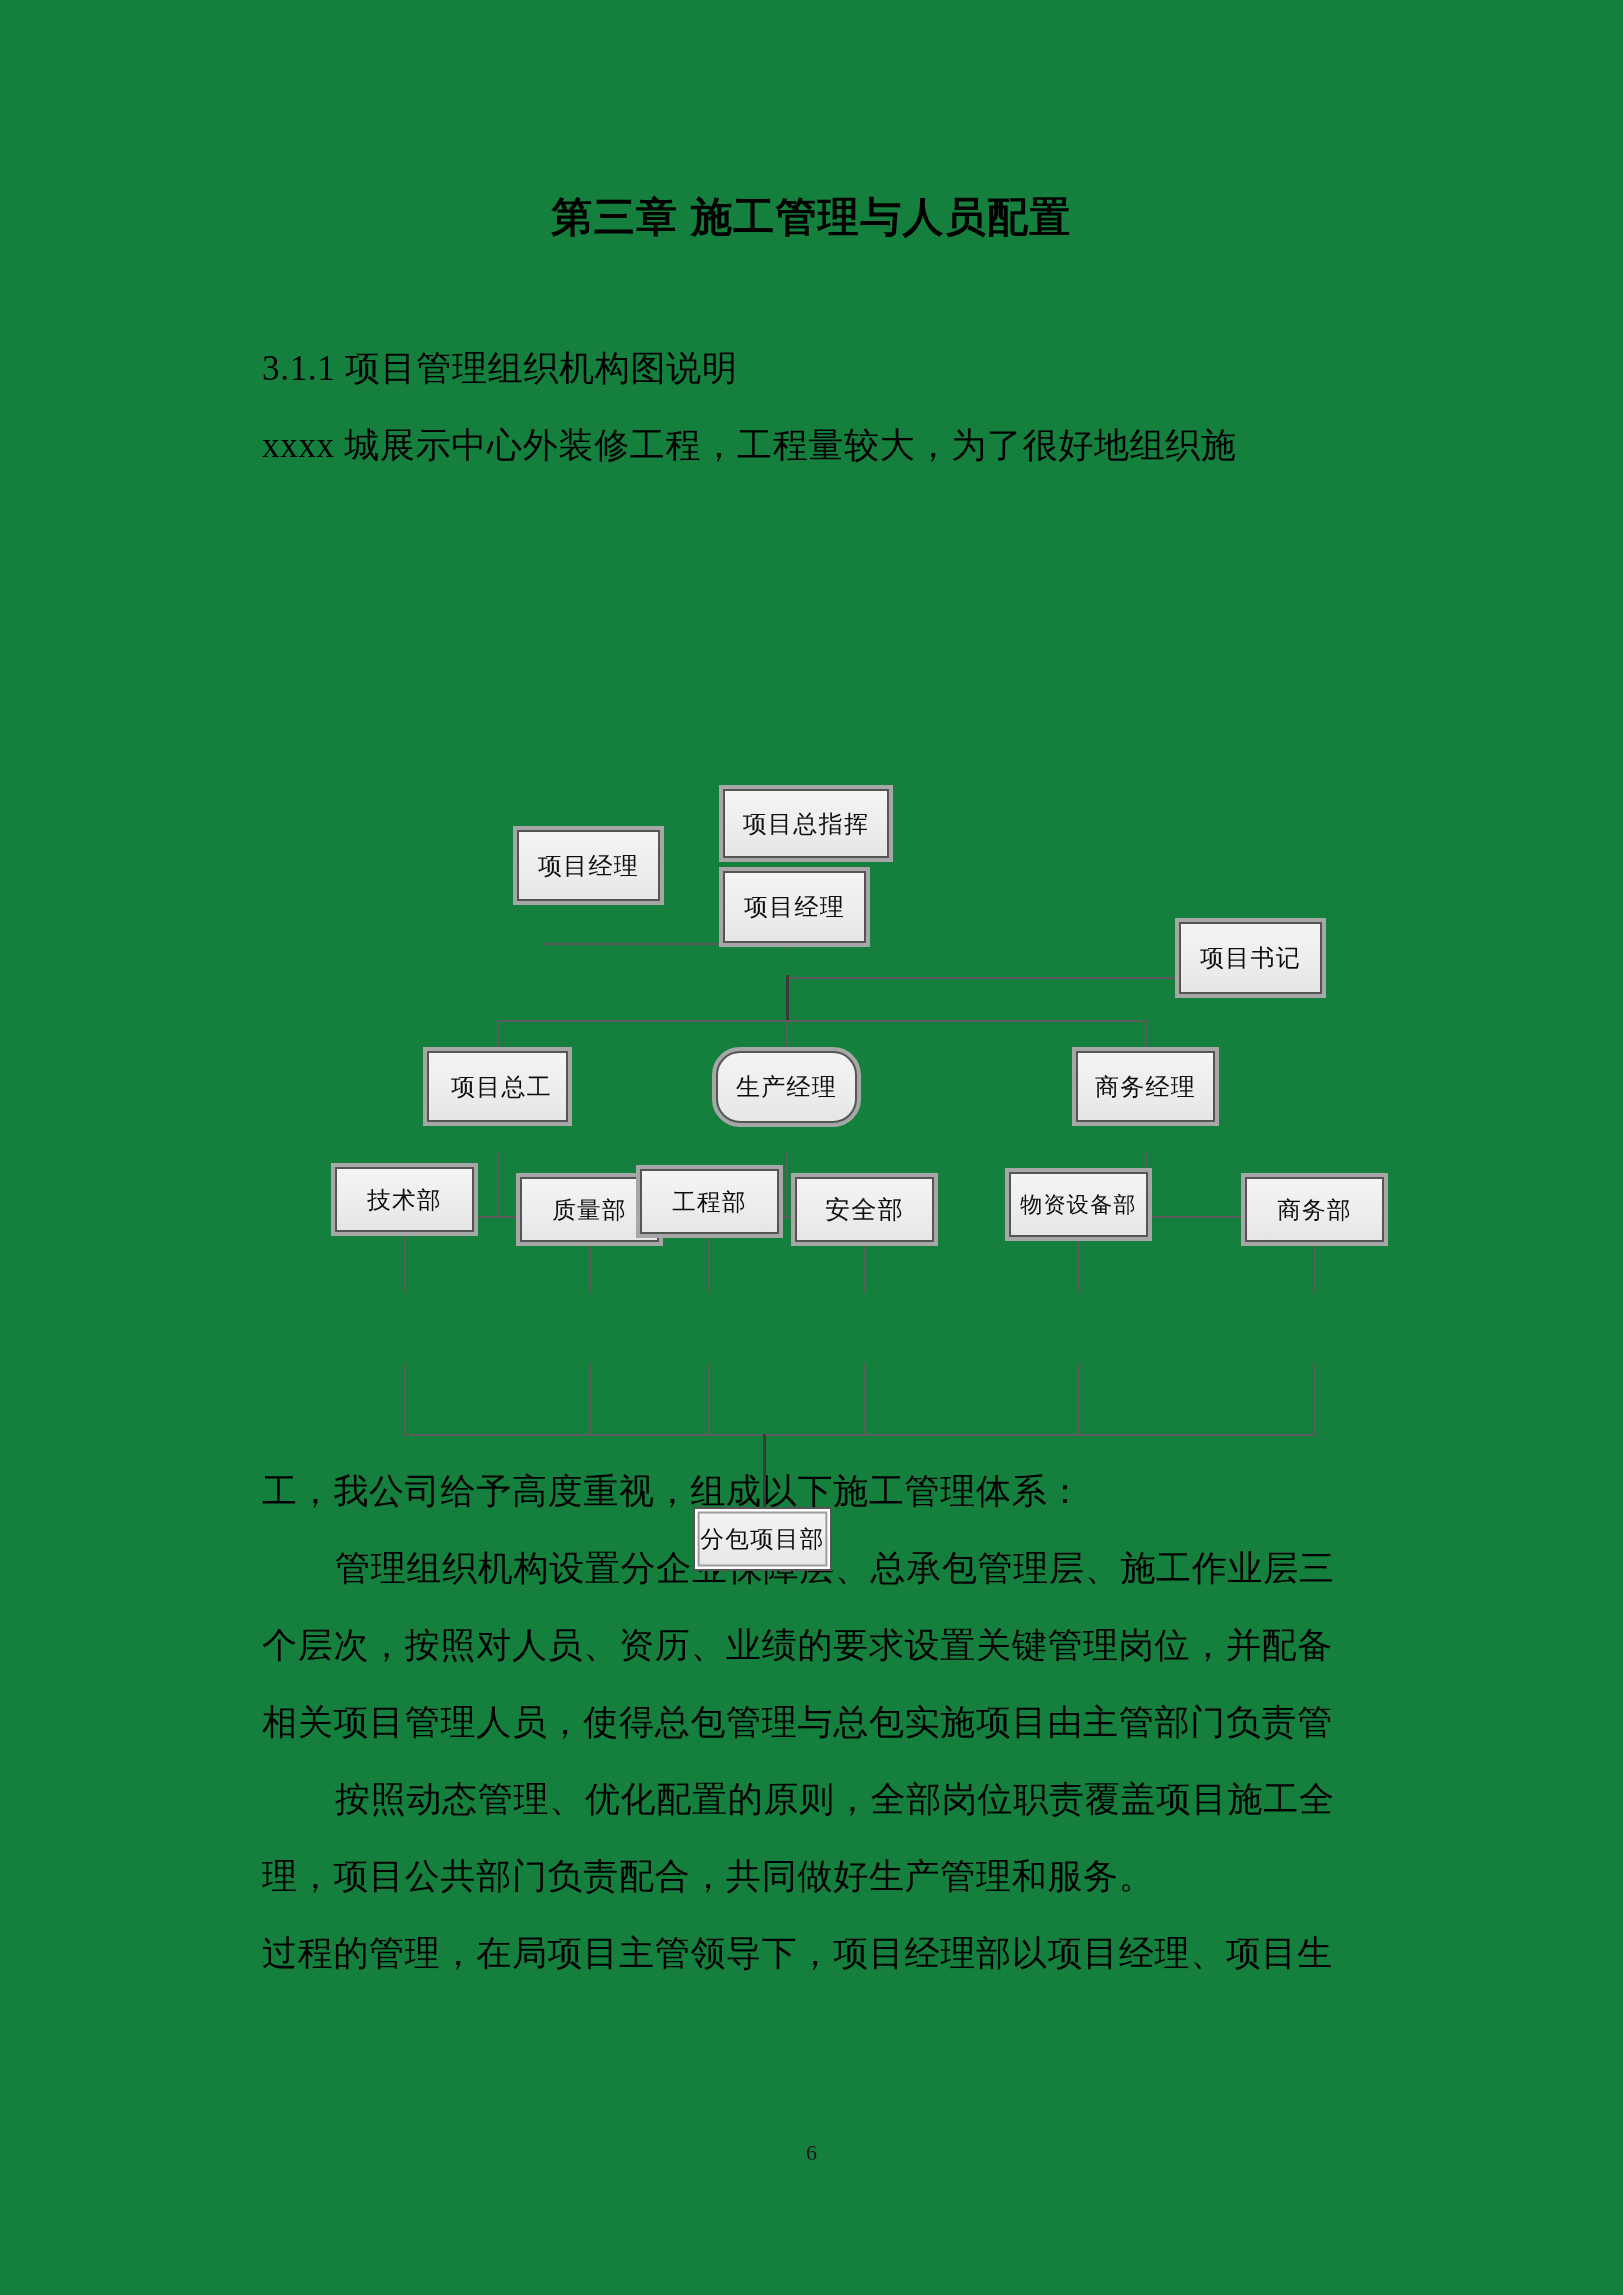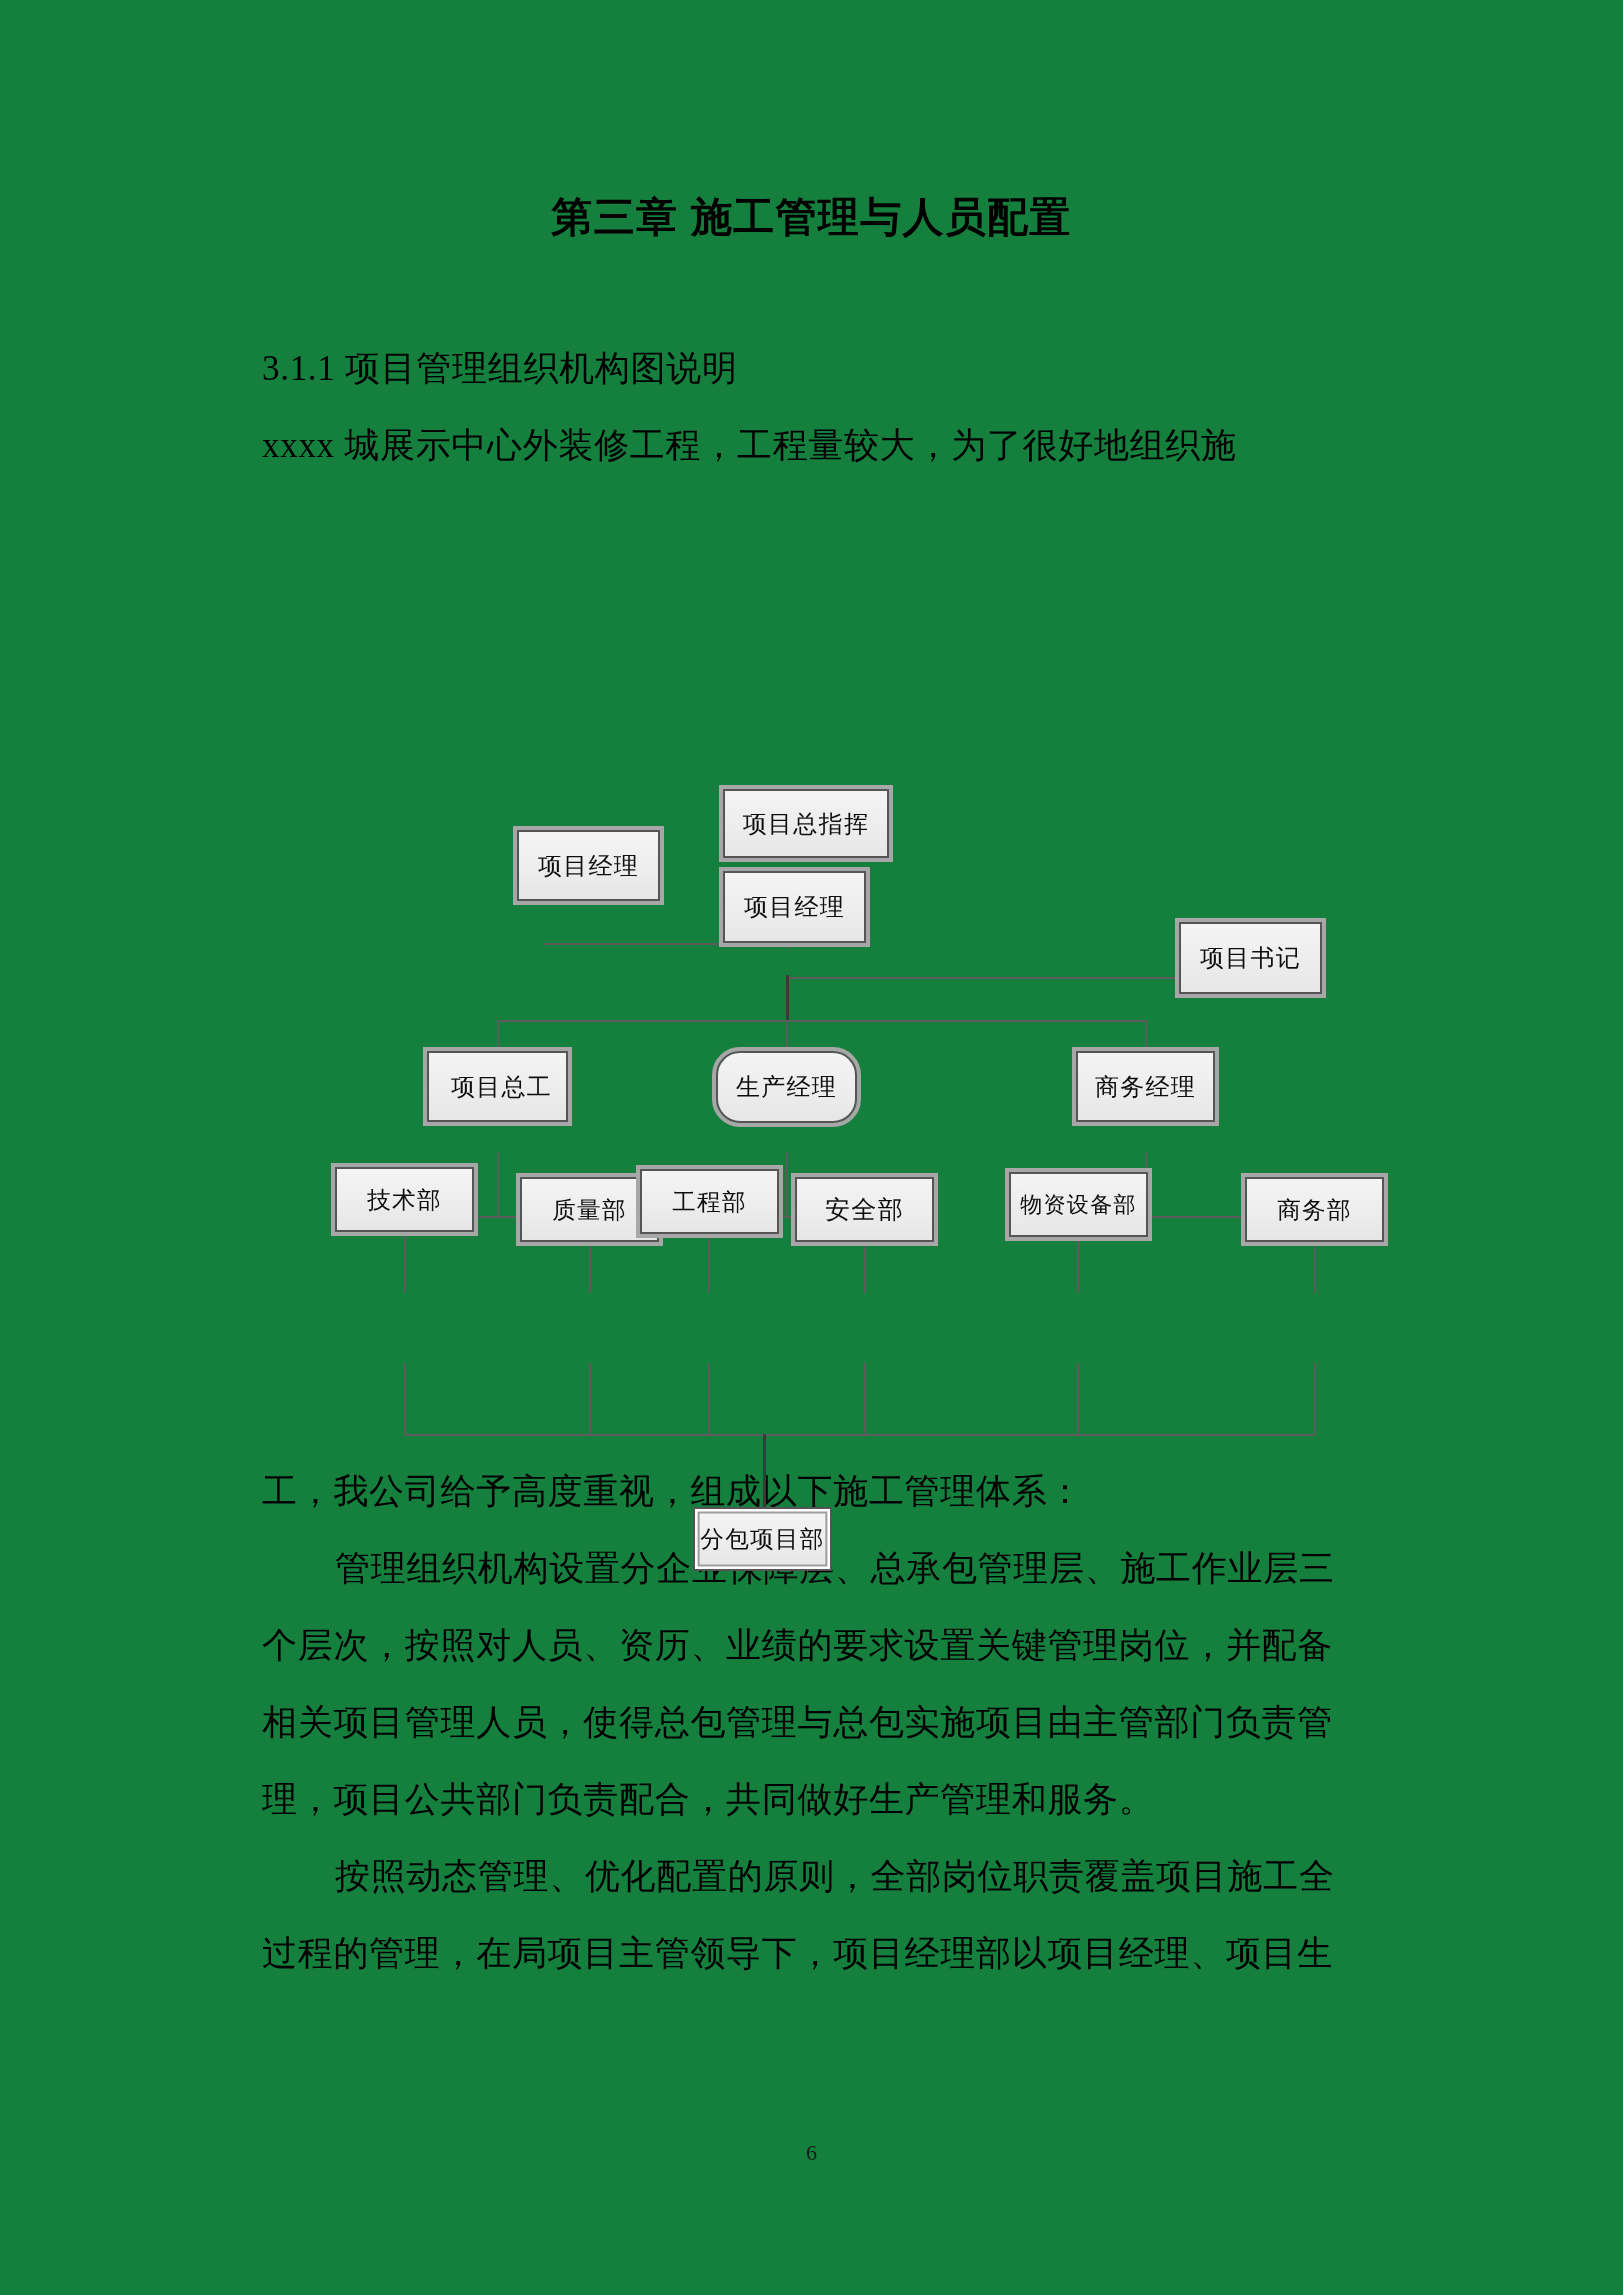--- a/index.html
+++ b/index.html
@@ -178,21 +178,21 @@
 
     <div class="ob plain" style="left:327px; top:754px; width:139px; height:64px; font-size:23.6px;">分包项目部</div>
 
   </div>
 
   <div class="body-block" style="top:1453px;">
     <div class="line">工，我公司给予高度重视，组成以下施工管理体系：</div>
     <div class="line indent">管理组织机构设置分企业保障层、总承包管理层、施工作业层三</div>
     <div class="line">个层次，按照对人员、资历、业绩的要求设置关键管理岗位，并配备</div>
     <div class="line">相关项目管理人员，使得总包管理与总包实施项目由主管部门负责管</div>
+    <div class="line indent">按照动态管理、优化配置的原则，全部岗位职责覆盖项目施工全</div>
     <div class="line">理，项目公共部门负责配合，共同做好生产管理和服务。</div>
-    <div class="line indent">按照动态管理、优化配置的原则，全部岗位职责覆盖项目施工全</div>
     <div class="line">过程的管理，在局项目主管领导下，项目经理部以项目经理、项目生</div>
   </div>
 
   <div class="page-number">6</div>
 
 </div>
 
 
 </body></html>

